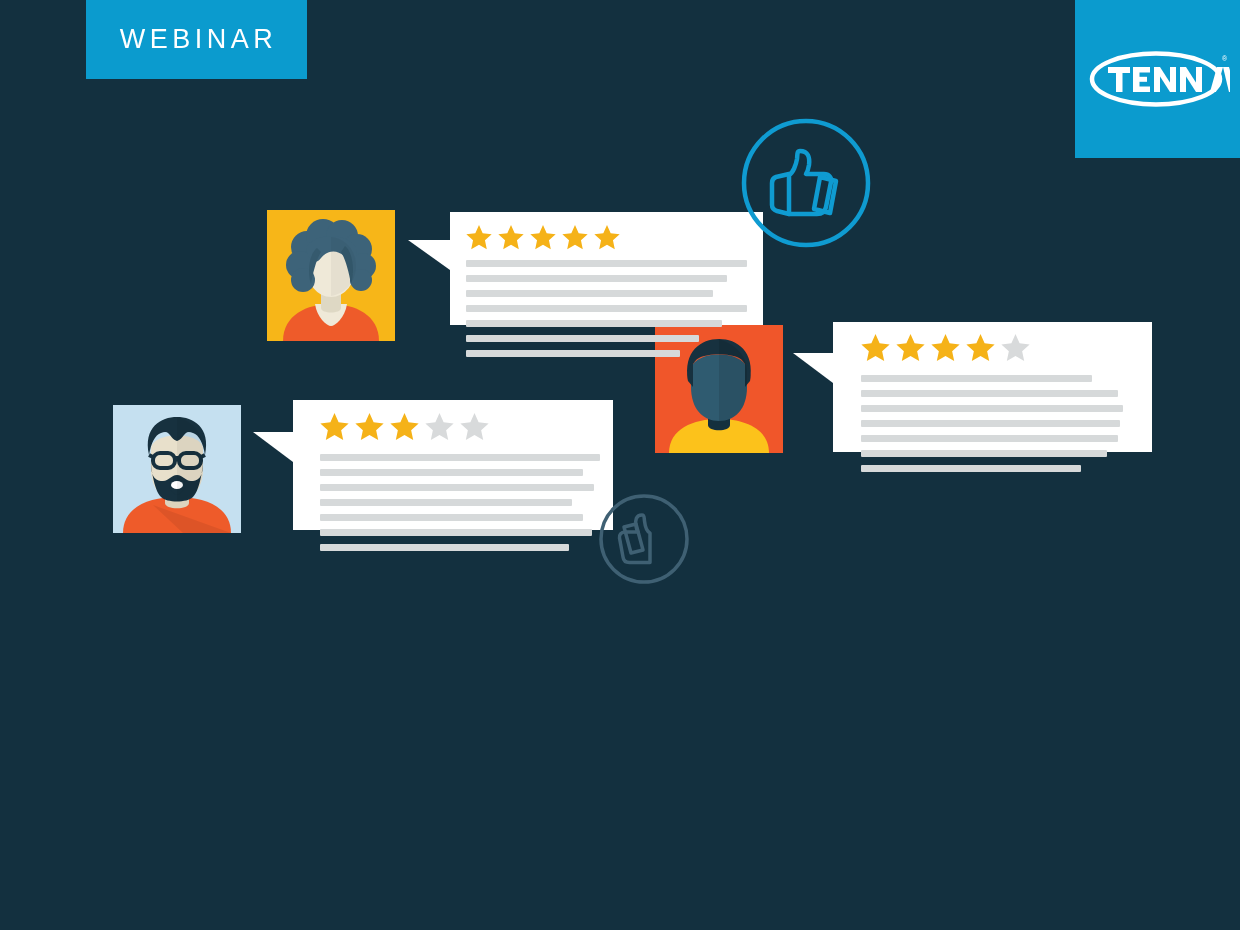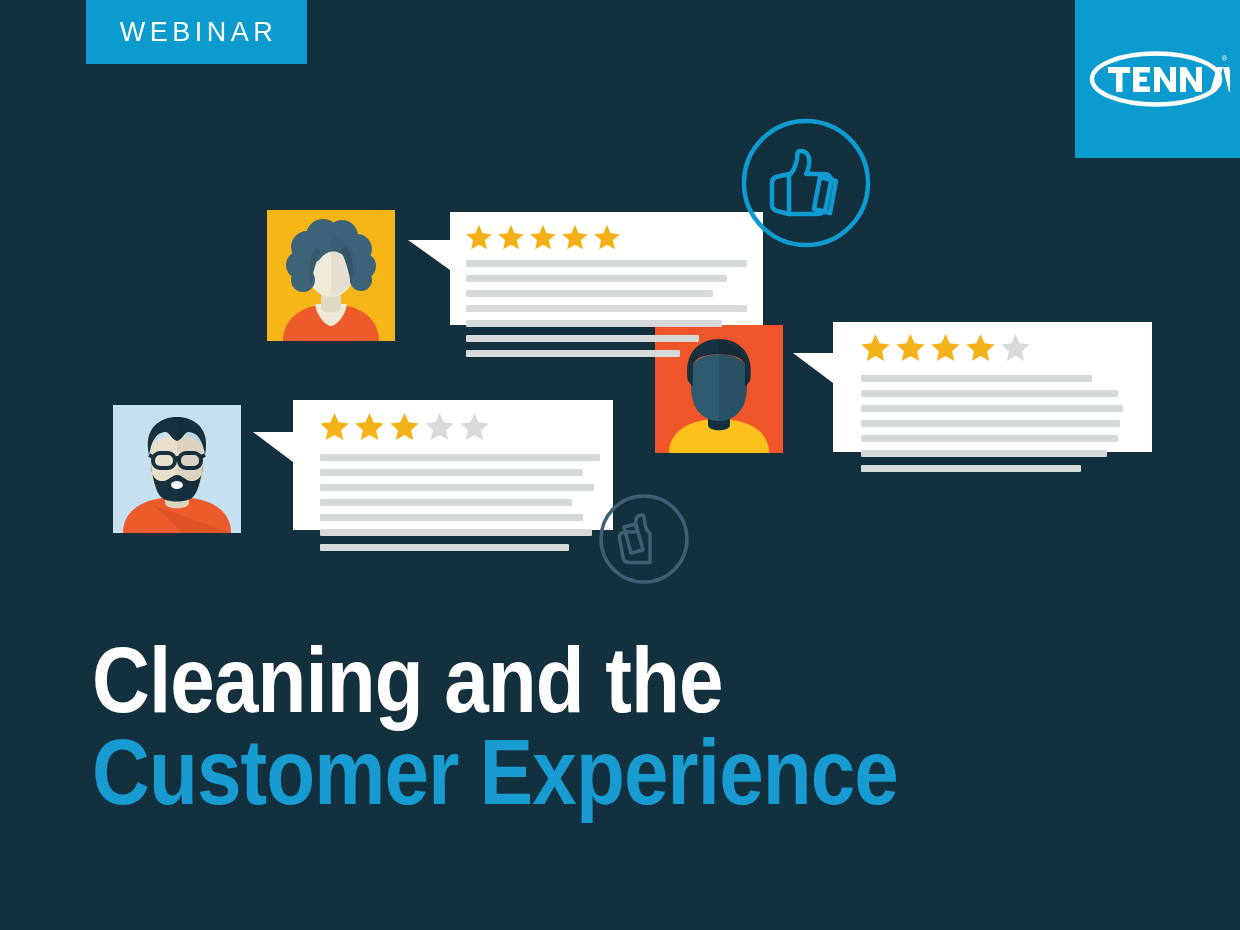--- a/index.html
+++ b/index.html
@@ -18,21 +18,21 @@
     background: #13303f;
     overflow: hidden;
   }
 
   
   .webinar-badge {
     position: absolute;
     left: 86px;
     top: 0;
     width: 221px;
-    height: 64px;
+    height: 79px;
     background: #0b9bce;
     display: flex;
     align-items: center;
     justify-content: center;
   }
   .webinar-badge-label {
     color: #ffffff;
     font-size: 27px;
     letter-spacing: 4.5px;
     font-weight: 400;
@@ -373,18 +373,14 @@
       <circle cx="46" cy="46" r="43" fill="none" stroke="#3f6073" stroke-width="3.5"></circle>
       <g fill="none" stroke="#3f6073" stroke-width="3.5" stroke-linejoin="round" stroke-linecap="round">
         <path d="M48 70 C54 70 55 65 54 59 C53.5 55 52 53 52 53 L65 53 C69 53 71 50 70.5 47
                  L67 28 C66.5 24 63.5 22.5 60.5 22.5 L40 22.5 L40 52 C43 53.5 45 59.5 45.5 64
                  C46 68 45.5 70 48 70 Z" transform="rotate(180 46 46)"></path>
       </g>
       <path d="M26 34 L38 31 L45 57 L33 60 Z" fill="none" stroke="#3f6073" stroke-width="3.5" stroke-linejoin="round"></path>
     </svg>
   </div>
 
-  <div class="title-block">
-    <div class="title-line title-line-1">Cleaning and the</div>
-    <div class="title-line title-line-2">Customer Experience</div>
-  </div>
 
 </div>
 
 </body></html>

